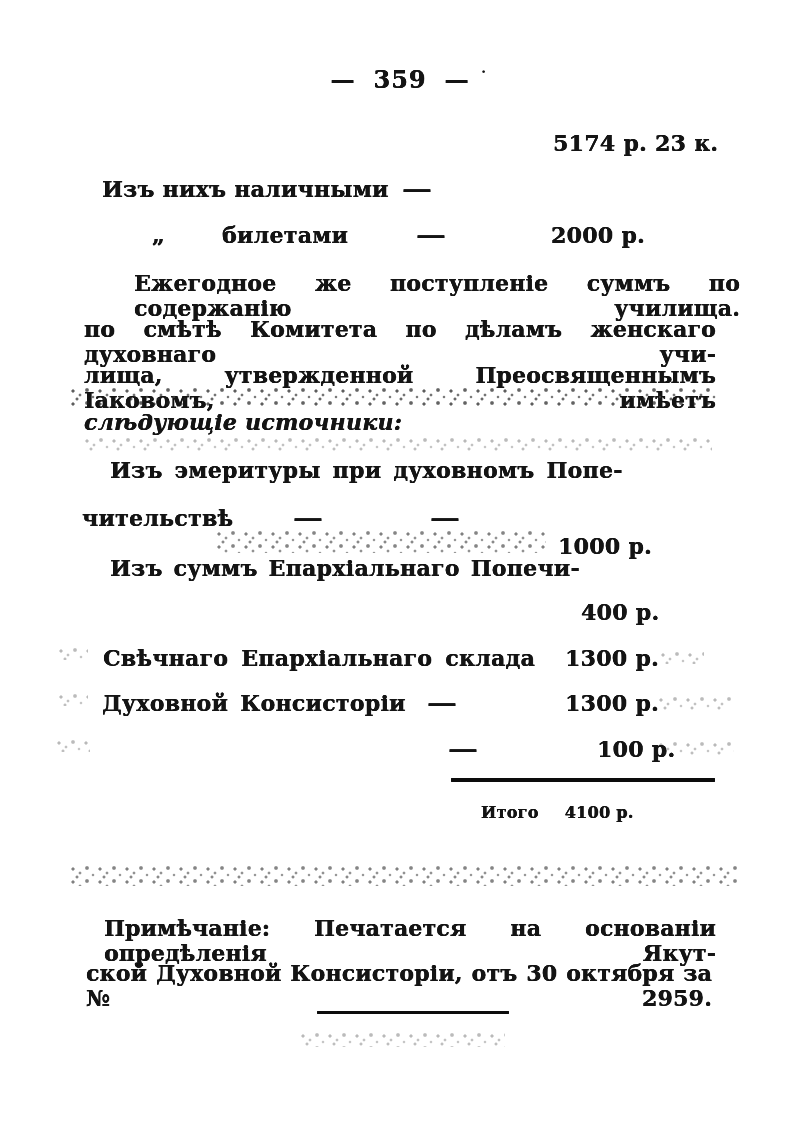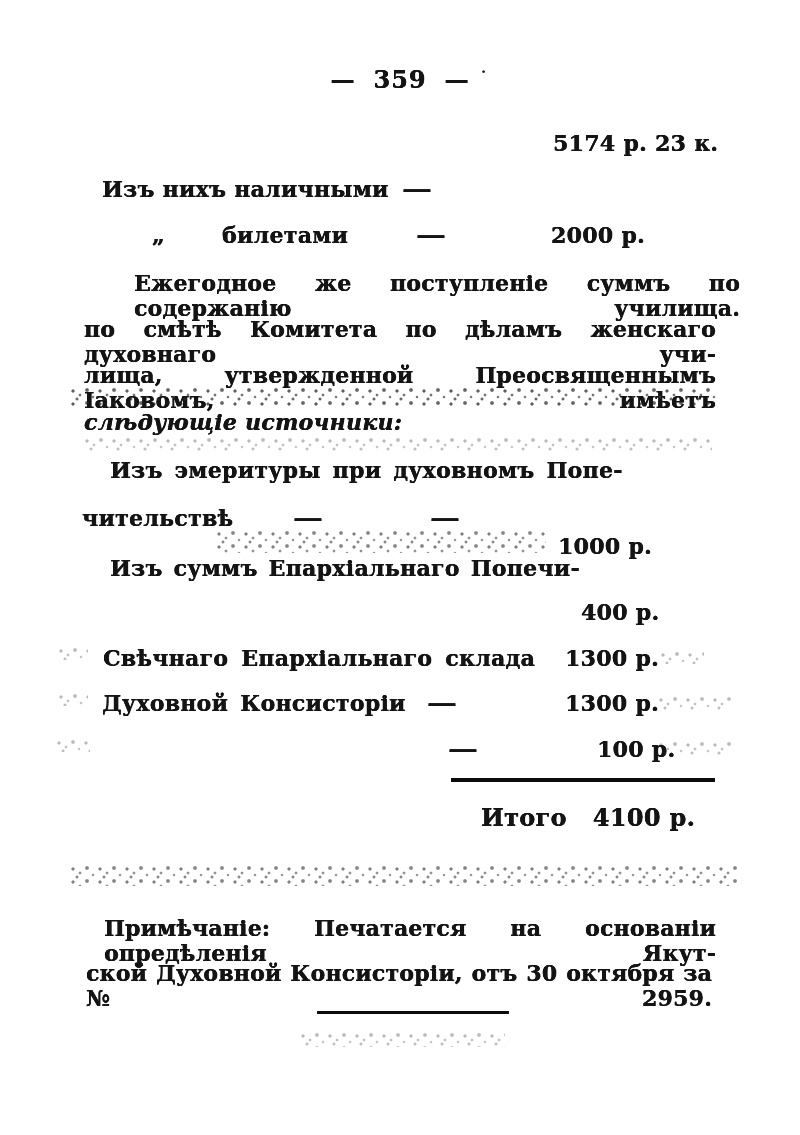--- a/index.html
+++ b/index.html
@@ -23,21 +23,21 @@
   .just{
     white-space:normal;
     text-align:justify;
     text-align-last:justify;
     letter-spacing:.2px;
   }
   .hdr{font-size:24px;letter-spacing:1px;}
   .hdr .gap{margin:0 18px;}
   .stray{position:absolute;font-size:15px;font-weight:700;}
   .ditto{font-size:22px;font-weight:700;}
-  .total-line{font-size:24px;}
+  .total-line{font-size:16px;}
   .total-line .amt-gap{margin-left:26px;}
   .dash{transform:scaleX(1.35);display:inline-block;}
   .rule{
     position:absolute;background:#0c0c0c;border-radius:1px;
     box-shadow:0 0 .6px #000;
   }
   .smudge{
     position:absolute;
     background-image:
       radial-gradient(circle at 3px 3px,#1a1a1a 1.1px,transparent 2.1px),

